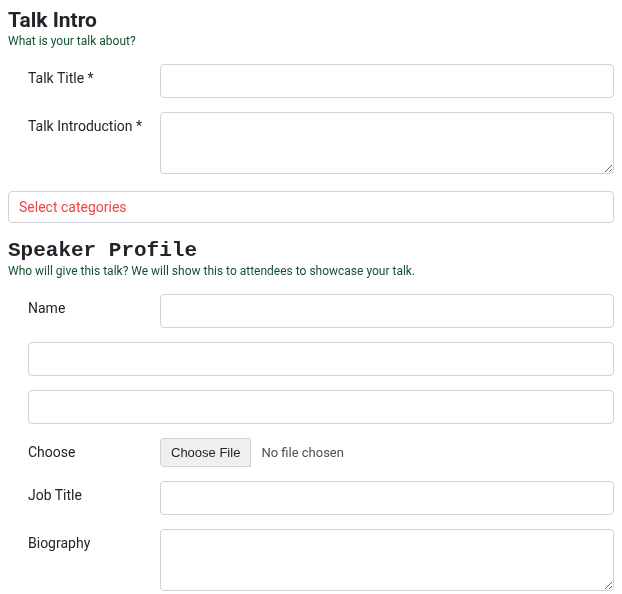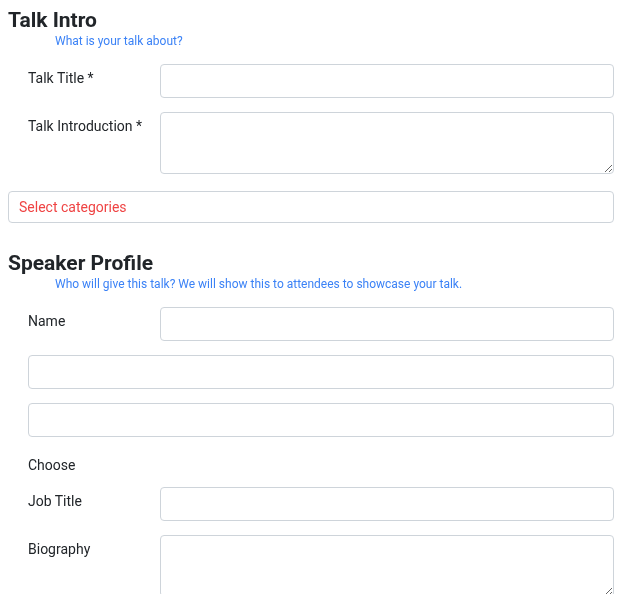--- a/index.html
+++ b/index.html
@@ -16,23 +16,22 @@
       font-size: 14px;
     }
     .section-title {
       font-size: 21px;
       font-weight: 700;
       color: #212529;
       margin-bottom: 2px;
     }
     .section-subtitle {
       font-size: 12px;
-      color: #3b82f6;
+      color: #14532d;
       margin-bottom: 16px;
-      margin-left: 47px;
     }
     .form-row {
       display: flex;
       align-items: flex-start;
       margin-bottom: 14px;
       margin-left: 20px;
     }
     .form-label {
       width: 132px;
       flex-shrink: 0;
@@ -94,21 +93,22 @@
       border-radius: 4px 0 0 4px;
       cursor: pointer;
       color: #212529;
     }
     .file-status {
       padding: 6px 10px;
       font-size: 13px;
       color: #495057;
     }
     .section-gap {
-      margin-top: 28px;
+      margin-top: 16px;
+      font-family: Liberation Mono, monospace;
     }
   </style>
 </head>
 <body>
 
 <h2 class="section-title">Talk Intro</h2>
 <div class="section-subtitle">What is your talk about?</div>
 
 <div class="form-row">
   <label class="form-label">Talk Title *</label>
@@ -145,20 +145,26 @@
 </div>
 
 <div class="form-row">
   <div class="form-control-wrap">
     <input type="text" class="form-input" value="" style="">
   </div>
 </div>
 
 <div class="form-row">
   <label class="form-label">Choose</label>
+  <div class="form-control-wrap">
+    <div class="file-input-group">
+      <button type="button" class="file-button">Choose File</button>
+      <span class="file-status">No file chosen</span>
+    </div>
+  </div>
 </div>
 
 <div class="form-row">
   <label class="form-label">Job Title</label>
   <div class="form-control-wrap">
     <input type="text" class="form-input" value="" style="">
   </div>
 </div>
 
 <div class="form-row">

